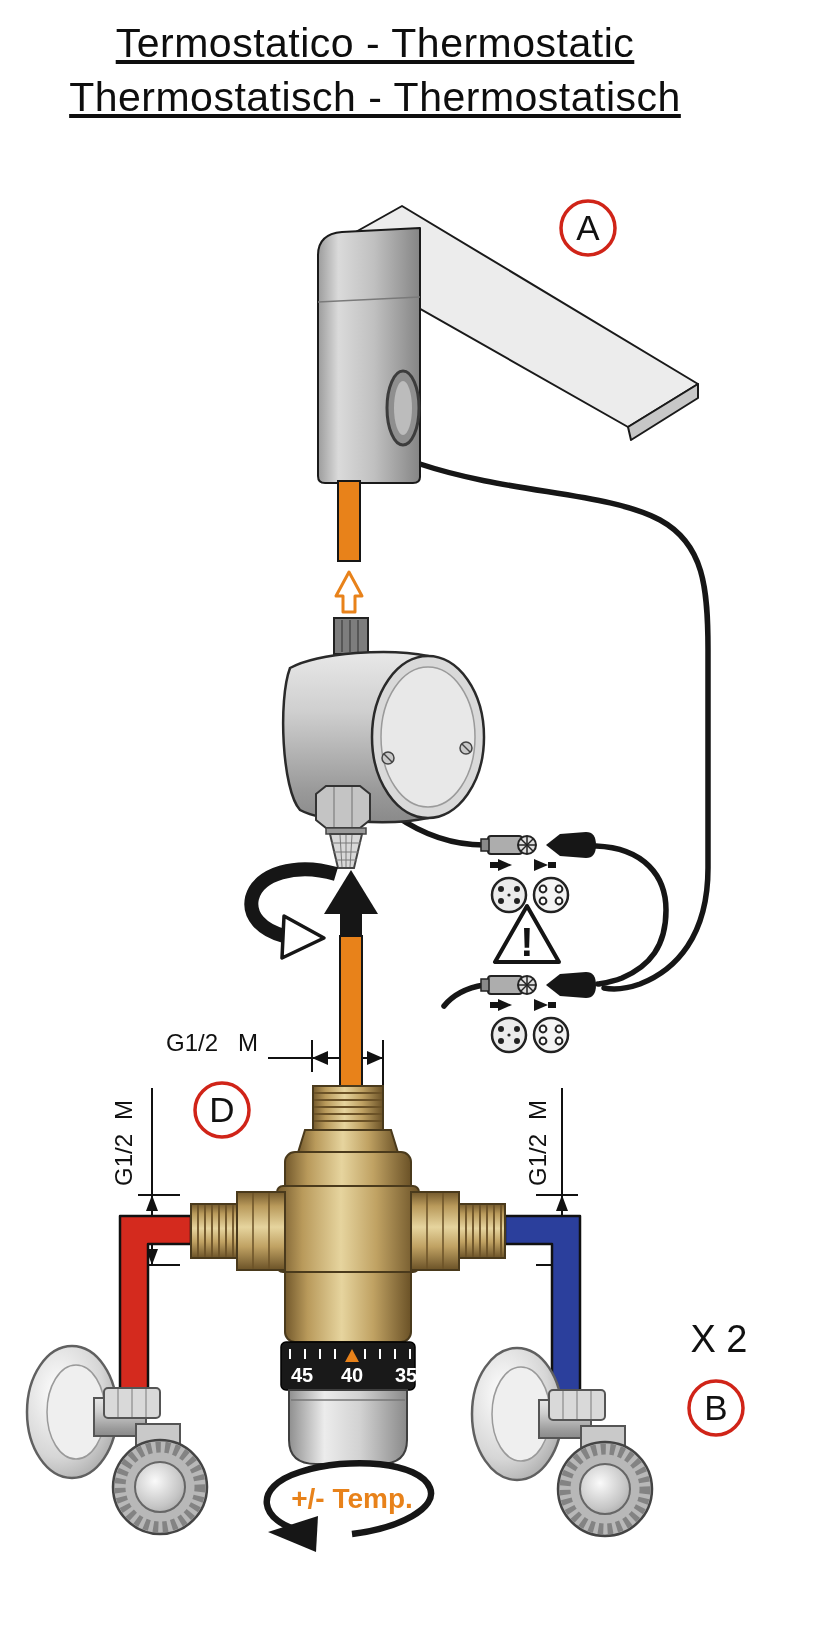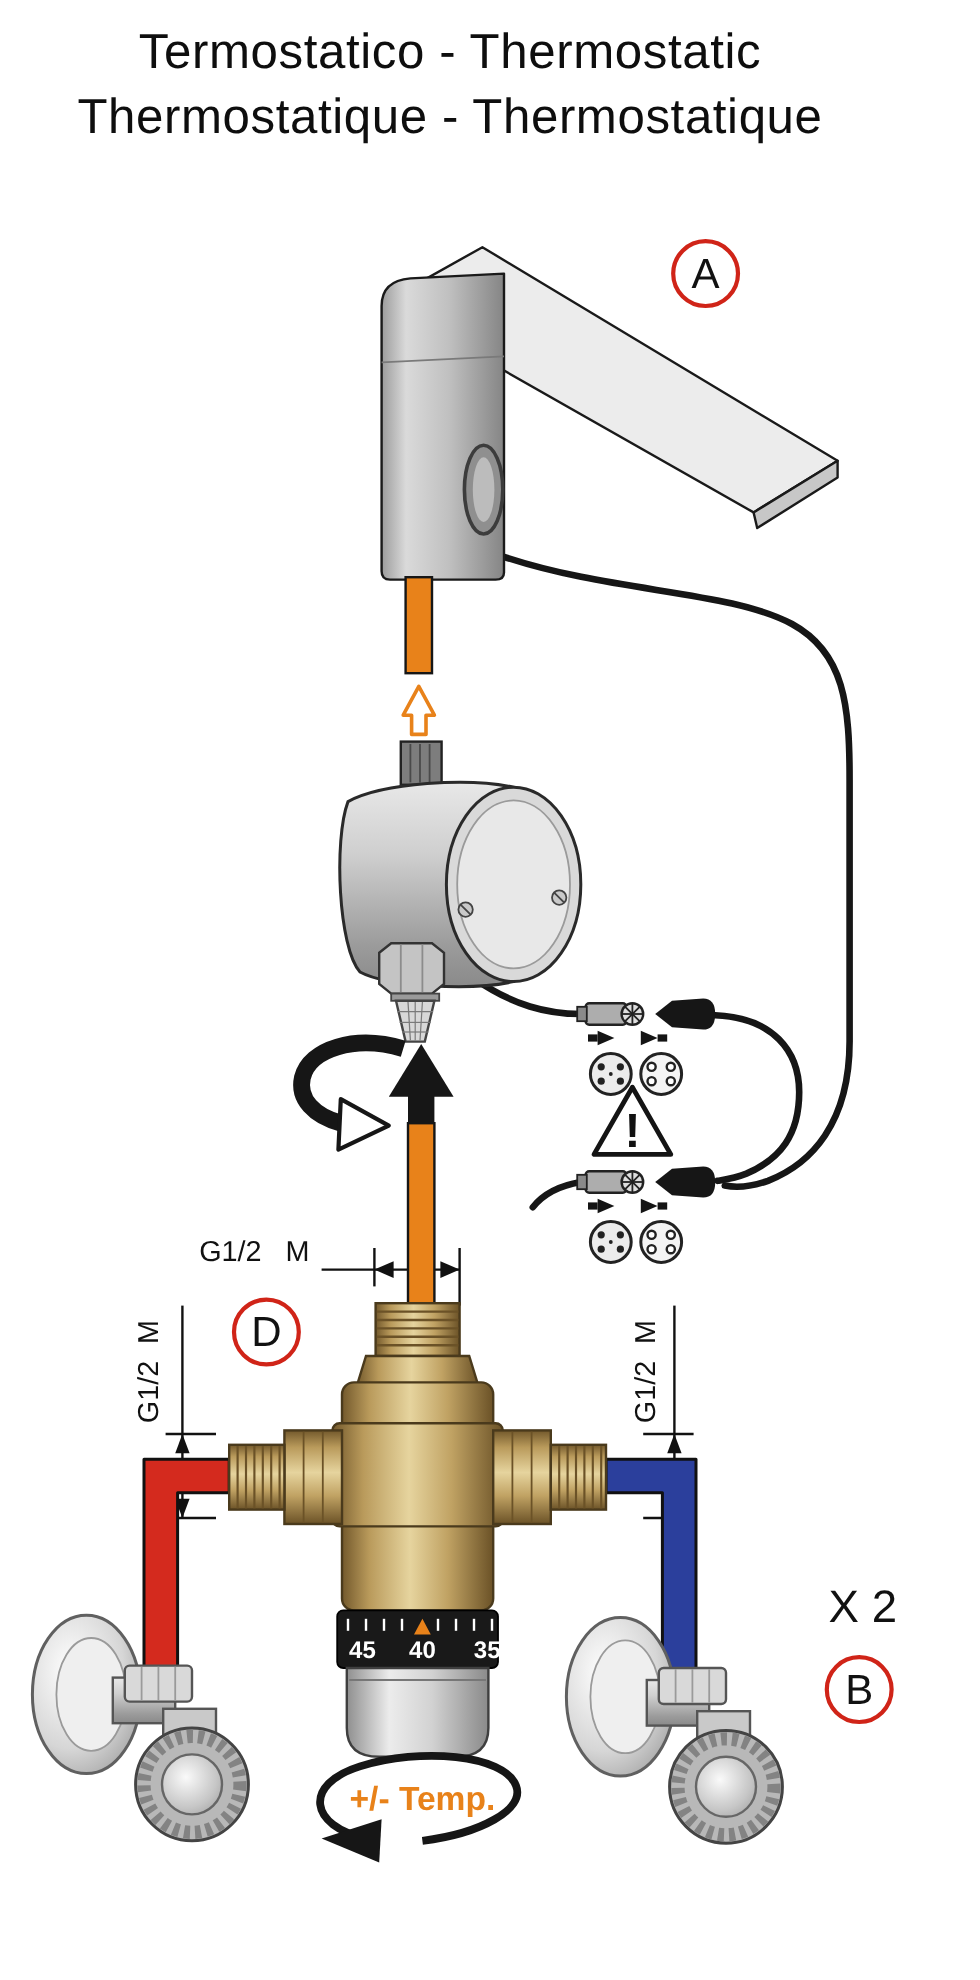--- a/index.html
+++ b/index.html
@@ -1,32 +1,32 @@
 <!DOCTYPE html>
 <html><head>
 <meta charset="utf-8">
 <style>
   html,body{margin:0;padding:0;background:#ffffff;}
   body{width:817px;height:1650px;position:relative;overflow:hidden;font-family:"Liberation Sans",sans-serif;}
-  .title{position:absolute;top:16px;left:0;width:750px;text-align:center;color:#0e0e0e;font-size:41px;line-height:1.32;letter-spacing:.5px;}
+  .title{position:absolute;top:16px;left:0;width:750px;text-align:center;color:#0e0e0e;font-size:41px;line-height:1.32;letter-spacing:.5px;text-decoration:underline;}
   svg{position:absolute;top:0;left:0;display:block;}
   svg text{font-family:"Liberation Sans",sans-serif;}
   .dim-text{font-size:24px;fill:#111;}
   .callout-text{font-size:35px;fill:#111;}
   .scale-text{font-size:20px;fill:#ffffff;font-weight:bold;}
   .temp-text{font-size:28px;font-weight:bold;fill:#e8821a;paint-order:stroke;stroke:#ffffff;stroke-width:5px;}
   .x2-text{font-size:38px;fill:#111;}
   .warn-text{font-size:40px;font-weight:bold;fill:#111;}
 </style>
 </head>
 <body>
 
 <div class="title">
   <div>Termostatico - Thermostatic</div>
-  <div>Thermostatique - Thermostatique</div>
+  <div>Thermostatisch - Thermostatisch</div>
 </div>
 
 <svg width="817" height="1650" viewBox="0 0 817 1650">
   <defs>
     <linearGradient id="gBody" x1="0" y1="0" x2="1" y2="0">
       <stop offset="0" stop-color="#9c9c9c"></stop>
         <stop offset=".2" stop-color="#dadada"></stop>
       <stop offset=".55" stop-color="#c0c0c0"></stop>
         <stop offset="1" stop-color="#858585"></stop>
     </linearGradient>

